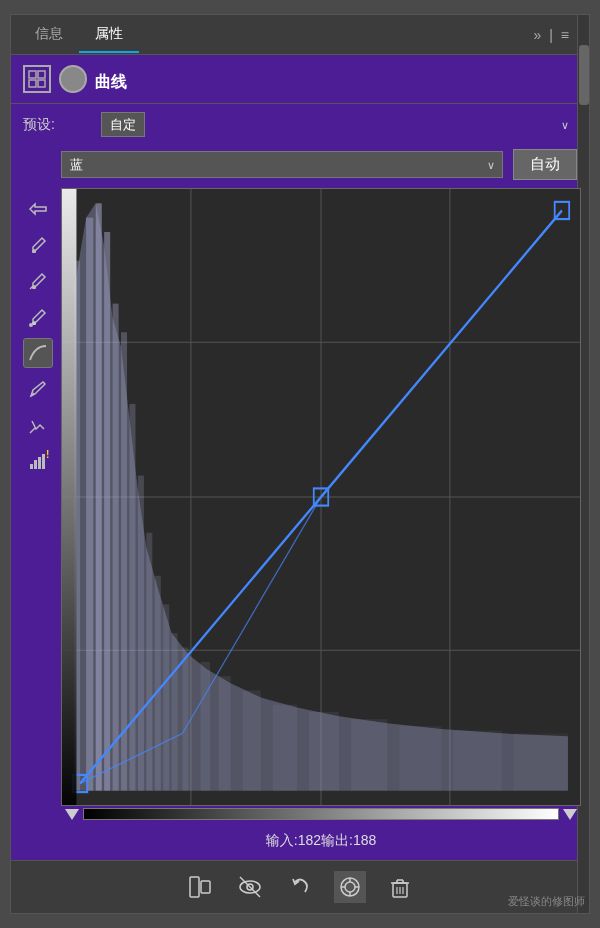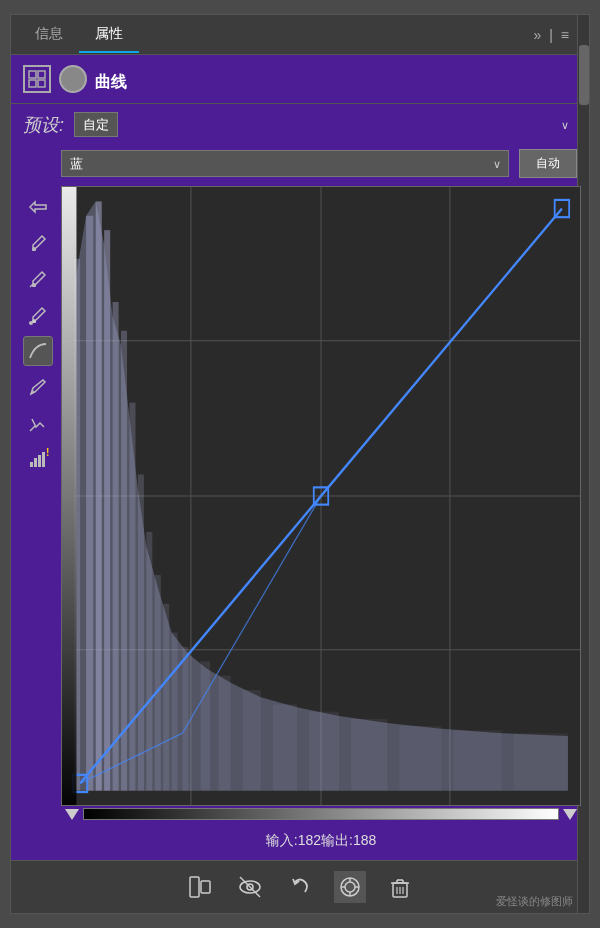--- a/index.html
+++ b/index.html
@@ -102,40 +102,40 @@
     }
     
     .preset-row {
       display: flex;
       align-items: center;
       padding: 8px 12px;
       gap: 10px;
     }
     .preset-label {
       color: #ccc;
-      font-size: 18px;
+      font-size: 14px;
       white-space: nowrap;
-      font-style: italic;
     }
     .preset-select {
       flex: 1;
       background: #555;
       border: 1px solid #777;
       color: #fff;
       padding: 4px 8px;
       font-size: 13px;
       font-family: inherit;
       appearance: none;
       -webkit-appearance: none;
       cursor: pointer;
       position: relative;
     }
     .preset-select-wrap {
       flex: 1;
       position: relative;
+      margin-left: 36px;
     }
     .preset-select-wrap::after {
       content: "∨";
       position: absolute;
       right: 8px;
       top: 50%;
       transform: translateY(-50%);
       color: #ccc;
       pointer-events: none;
       font-size: 11px;
@@ -171,21 +171,21 @@
       font-family: inherit;
       appearance: none;
       -webkit-appearance: none;
       cursor: pointer;
     }
     .auto-btn {
       background: #666;
       border: 1px solid #888;
       color: #fff;
       padding: 5px 16px;
-      font-size: 12px;
+      font-size: 15px;
       font-family: inherit;
       cursor: pointer;
       white-space: nowrap;
     }
     
     .main-content {
       display: flex;
       flex: 1;
       padding: 0 8px 0 8px;
       gap: 4px;
@@ -260,21 +260,21 @@
       cursor: pointer;
       font-size: 18px;
     }
     .bottom-icon.active-bg {
       background: #555;
     }
     
     .watermark {
       position: absolute;
       bottom: 4px;
-      right: 16px;
+      right: 4px;
       color: #888;
       font-size: 11px;
     }
     
     .curve-svg {
       position: absolute;
       top: 0;
       left: 0;
       width: 100%;
       height: 100%;

